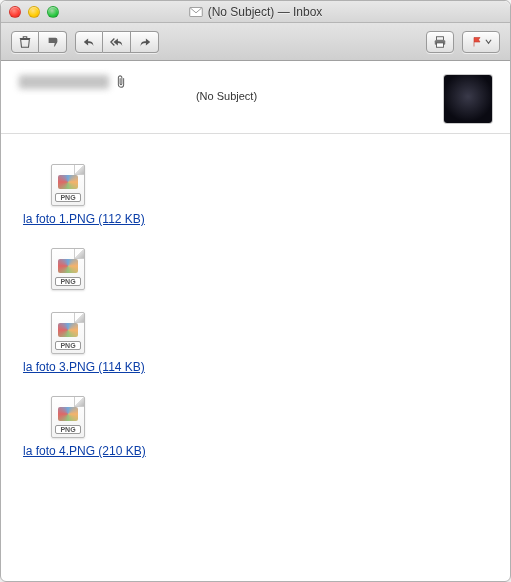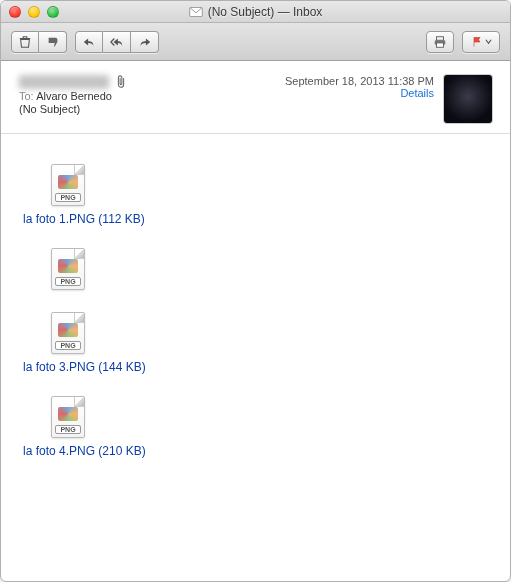--- a/index.html
+++ b/index.html
@@ -24,34 +24,34 @@
 .btn svg { width: 14px; height: 14px; }
 .spacer { flex: 1; }
 
 .header { padding: 14px 18px 10px 18px; display: flex; gap: 10px; border-bottom: 1px solid #dcdcdc; }
 .header-left { flex: 1; min-width: 0; }
 .from-row { display: flex; align-items: center; gap: 6px; margin-bottom: 1px; }
 .from-redact { width: 90px; height: 14px; filter: blur(3px); background: repeating-linear-gradient(90deg,#999 0 2px,#bbb 2px 4px); border-radius: 2px; opacity: 0.7; }
 .paperclip { width: 12px; height: 14px; color: #666; }
 .to-row { color: #333; margin-bottom: 1px; }
 .to-label { color: #888; }
-.subject-row { color: #333; }
+.subject-row { color: #333; text-align: center; }
 .header-right { text-align: right; }
 .date-text { color: #555; }
 .details-link { color: #1a6fd6; cursor: pointer; }
 .avatar { width: 48px; height: 48px; background: radial-gradient(circle at 50% 45%, #3a3a4a, #0a0a12 70%); border-radius: 3px; box-shadow: 0 0 0 1px rgba(0,0,0,0.2); }
 
 .body-area { padding: 8px 22px 20px 22px; height: calc(100% - 22px - 38px - 78px); overflow-y: auto; }
 .attachment { margin-top: 22px; }
 .att-icon-wrap { width: 42px; height: 42px; margin-left: 28px; margin-bottom: 6px; position: relative; }
 .att-icon { width: 34px; height: 42px; background: linear-gradient(#fff,#f3f3f3); border: 1px solid #bbb; border-radius: 2px; position: relative; box-shadow: 0 1px 2px rgba(0,0,0,0.12); }
 .att-corner { position: absolute; top: 0; right: 0; width: 10px; height: 10px; background: linear-gradient(135deg, transparent 48%, #ddd 50%, #bbb 100%); border-bottom: 1px solid #ccc; border-left: 1px solid #ccc; }
 .att-pic { position: absolute; top: 10px; left: 6px; width: 20px; height: 14px; background: conic-gradient(#6fa8dc,#f6b26b,#93c47d,#e06666,#6fa8dc); border-radius: 2px; }
 .att-badge { position: absolute; bottom: 3px; left: 3px; right: 3px; font-size: 7px; font-weight: bold; text-align: center; background: #fff; border: 1px solid #999; border-radius: 2px; color: #555; padding: 0 1px; }
-.att-link { color: #0b3ea8; font-size: 12px; cursor: pointer; }
+.att-link { color: #0b3ea8; text-decoration: underline; font-size: 12px; cursor: pointer; }
 </style>
 </head>
 <body>
 
 <div class="titlebar">
   <div class="traffic">
     <div class="traffic-dot dot-close"></div>
     <div class="traffic-dot dot-min"></div>
     <div class="traffic-dot dot-max"></div>
   </div>
@@ -118,29 +118,21 @@
 </div>
 
 <div class="header">
   <div class="header-left">
     <div class="from-row">
       <div class="from-redact"></div>
       <svg class="paperclip" viewBox="0 0 12 16">
           <path d="M9 4v7a3 3 0 0 1-6 0V3a2 2 0 0 1 4 0v7a1 1 0 0 1-2 0V4" fill="none" stroke="#666" stroke-width="1.2" stroke-linecap="round"></path>
         </svg>
     </div>
-    <div class="to-row">
-      <span class="to-label">To:</span>
-      <span>Alvaro Bernedo</span>
-    </div>
     <div class="subject-row">(No Subject)</div>
-  </div>
-  <div class="header-right">
-    <div class="date-text">September 18, 2013 11:38 PM</div>
-    <div class="details-link">Details</div>
   </div>
   <div class="avatar"></div>
 </div>
 
 <div class="body-area">
   <div class="attachment">
     <div class="att-icon-wrap">
       <div class="att-icon">
           <div class="att-corner"></div>
           <div class="att-pic"></div>
@@ -159,21 +151,21 @@
     </div>
   </div>
   <div class="attachment">
     <div class="att-icon-wrap">
       <div class="att-icon">
           <div class="att-corner"></div>
           <div class="att-pic"></div>
           <div class="att-badge">PNG</div>
         </div>
     </div>
-    <span class="att-link">la foto 3.PNG (144 KB)</span>
+    <span class="att-link">la foto 3.PNG (114 KB)</span>
   </div>
   <div class="attachment">
     <div class="att-icon-wrap">
       <div class="att-icon">
           <div class="att-corner"></div>
           <div class="att-pic"></div>
           <div class="att-badge">PNG</div>
         </div>
     </div>
     <span class="att-link">la foto 4.PNG (210 KB)</span>

